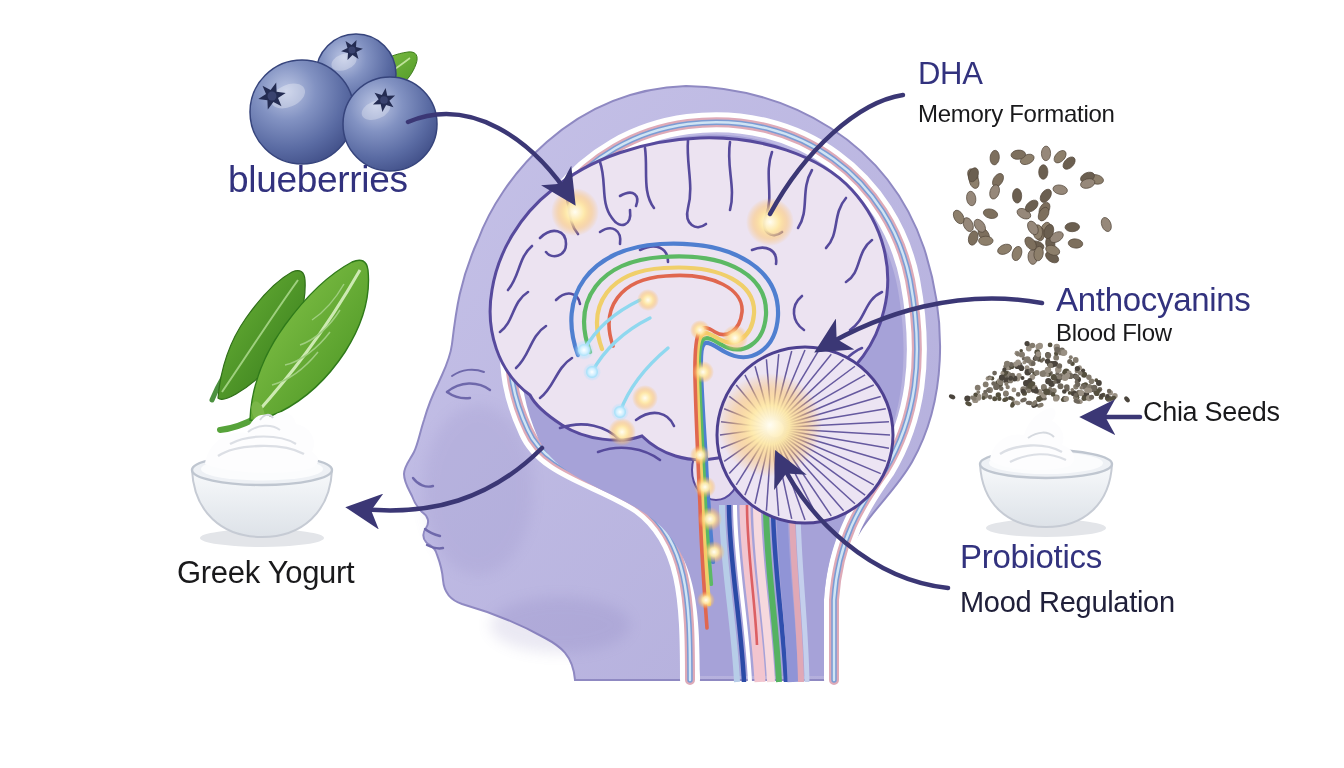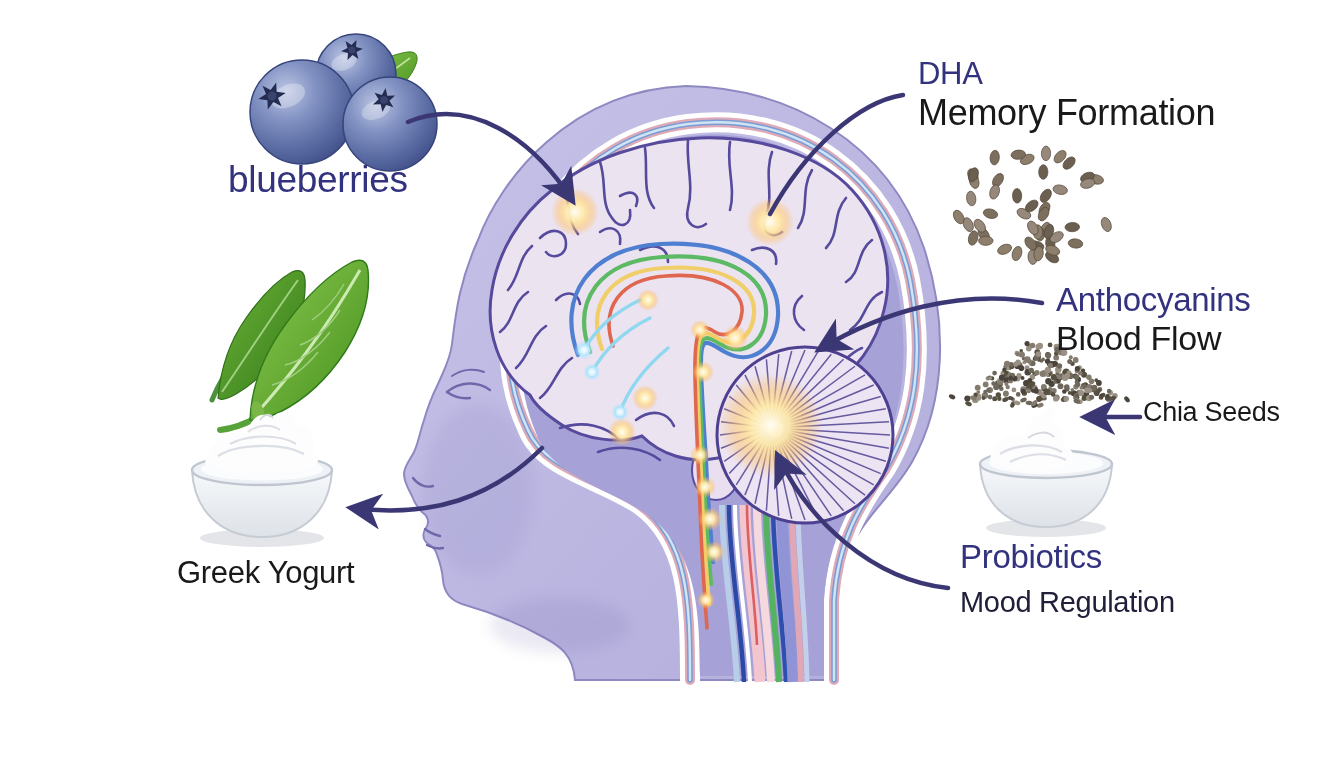--- a/index.html
+++ b/index.html
@@ -6,24 +6,24 @@
   #stage{position:relative;width:1344px;height:768px;background:#ffffff;overflow:hidden;
          font-family:"Liberation Sans", sans-serif;}
   #scene{position:absolute;left:0;top:0;}
   .lbl{position:absolute;white-space:nowrap;line-height:1.06;letter-spacing:-0.3px;}
   .t-strong{font-weight:normal;color:#32327e;}
   .t-dark{color:#19191b;}
   .t-navy{color:#20203a;}
   .blueberries-lbl{left:228px;top:160px;font-size:37px;}
   .dha-blk{left:918px;top:58px;}
   .dha-blk .ttl{font-size:31px;}
-  .dha-blk .sub{font-size:36px;margin-top:3px;}
+  .dha-blk .sub{font-size:24px;margin-top:10px;}
   .anth-blk{left:1056px;top:283px;width:228px;}
   .anth-blk .ttl{font-size:33px;}
-  .anth-blk .sub{font-size:34px;margin-top:2px;}
+  .anth-blk .sub{font-size:24px;margin-top:2px;}
   .chia-lbl{left:1143px;top:398px;font-size:27px;}
   .prob-blk{left:960px;top:540px;}
   .prob-blk .ttl{font-size:33px;}
   .prob-blk .sub{font-size:29px;margin-top:12px;}
   .greek-lbl{left:161px;top:557px;font-size:31px;margin-left:16px;}
 </style>
 </head>
 <body>
 
 <div id="stage">

